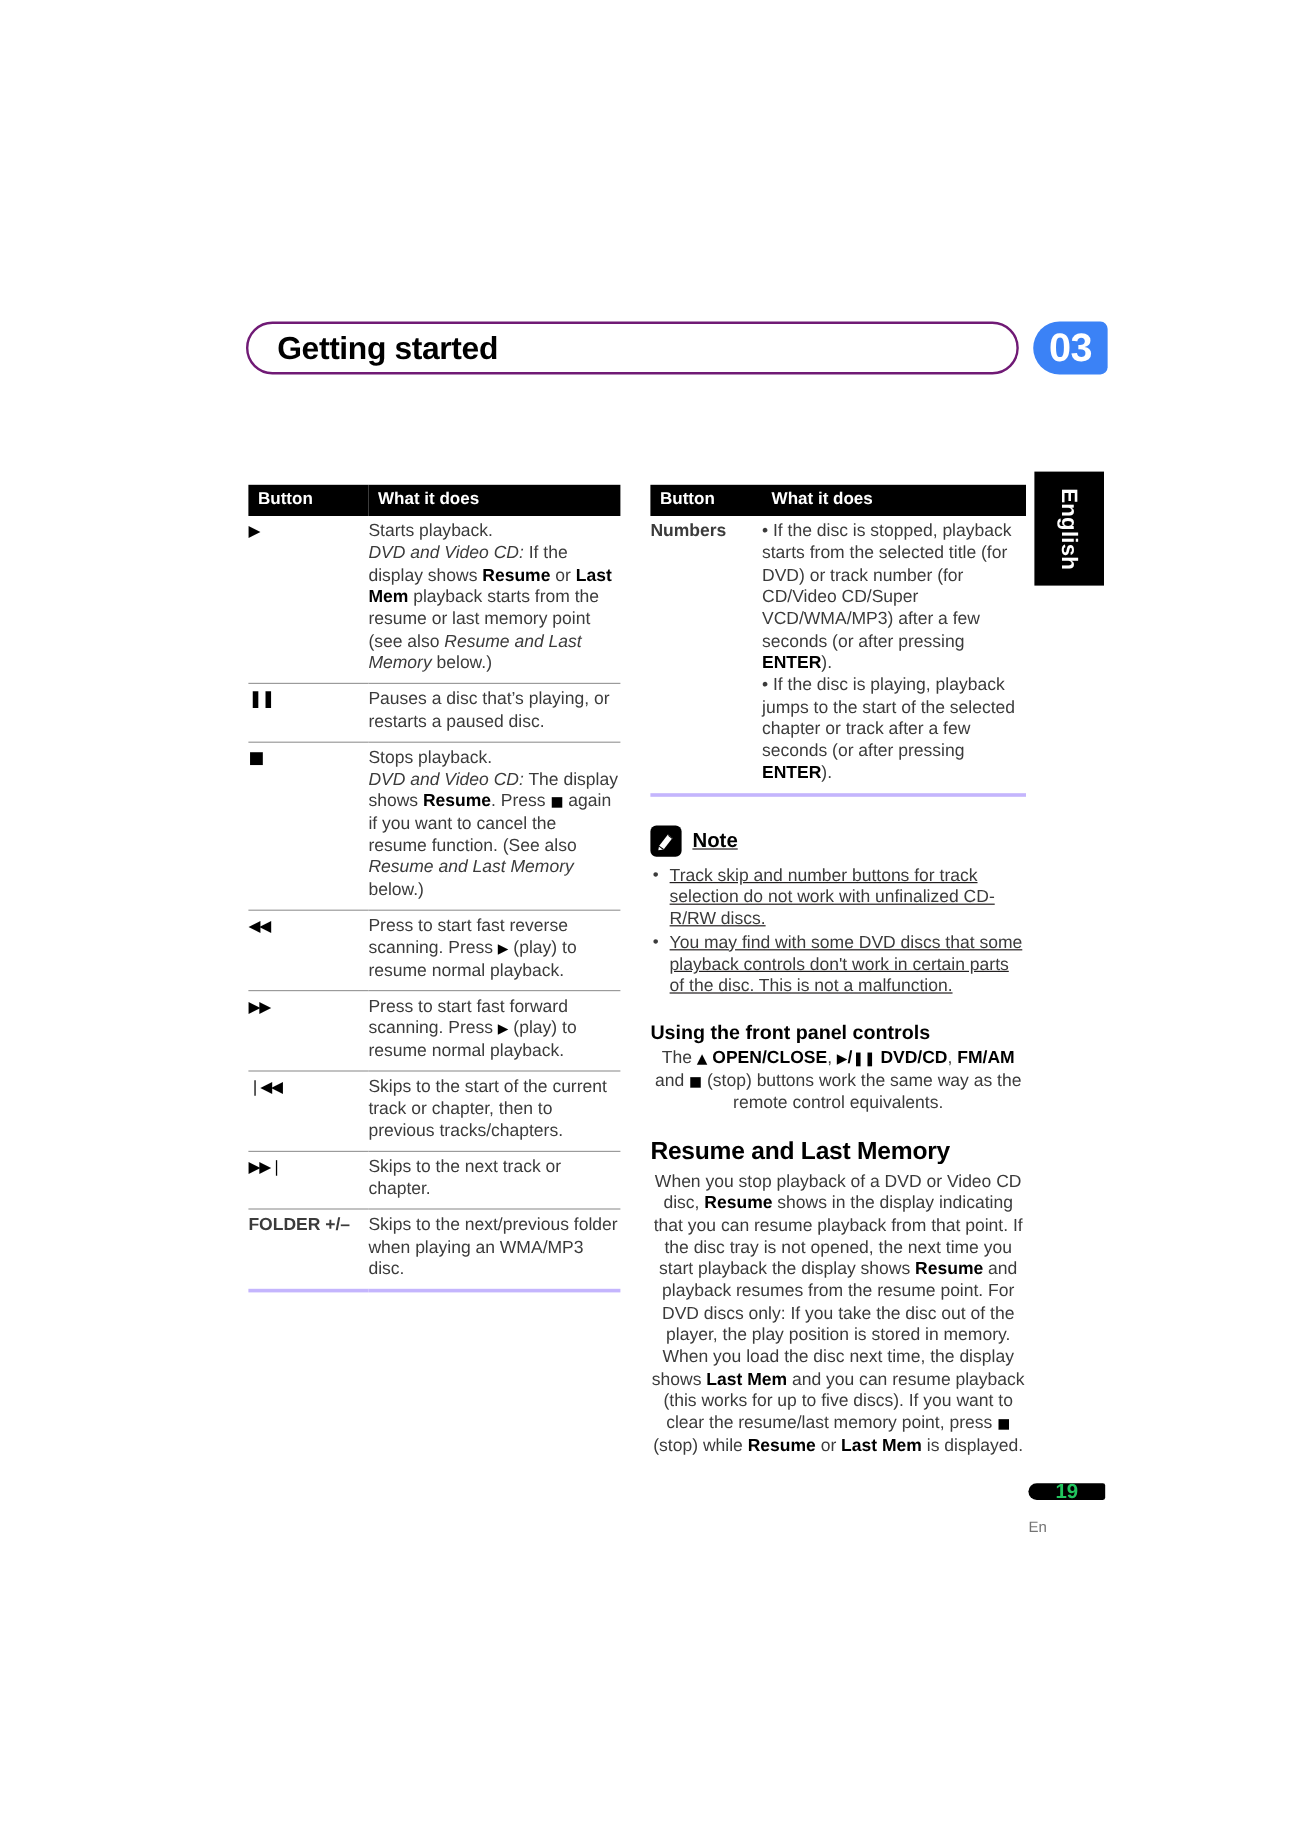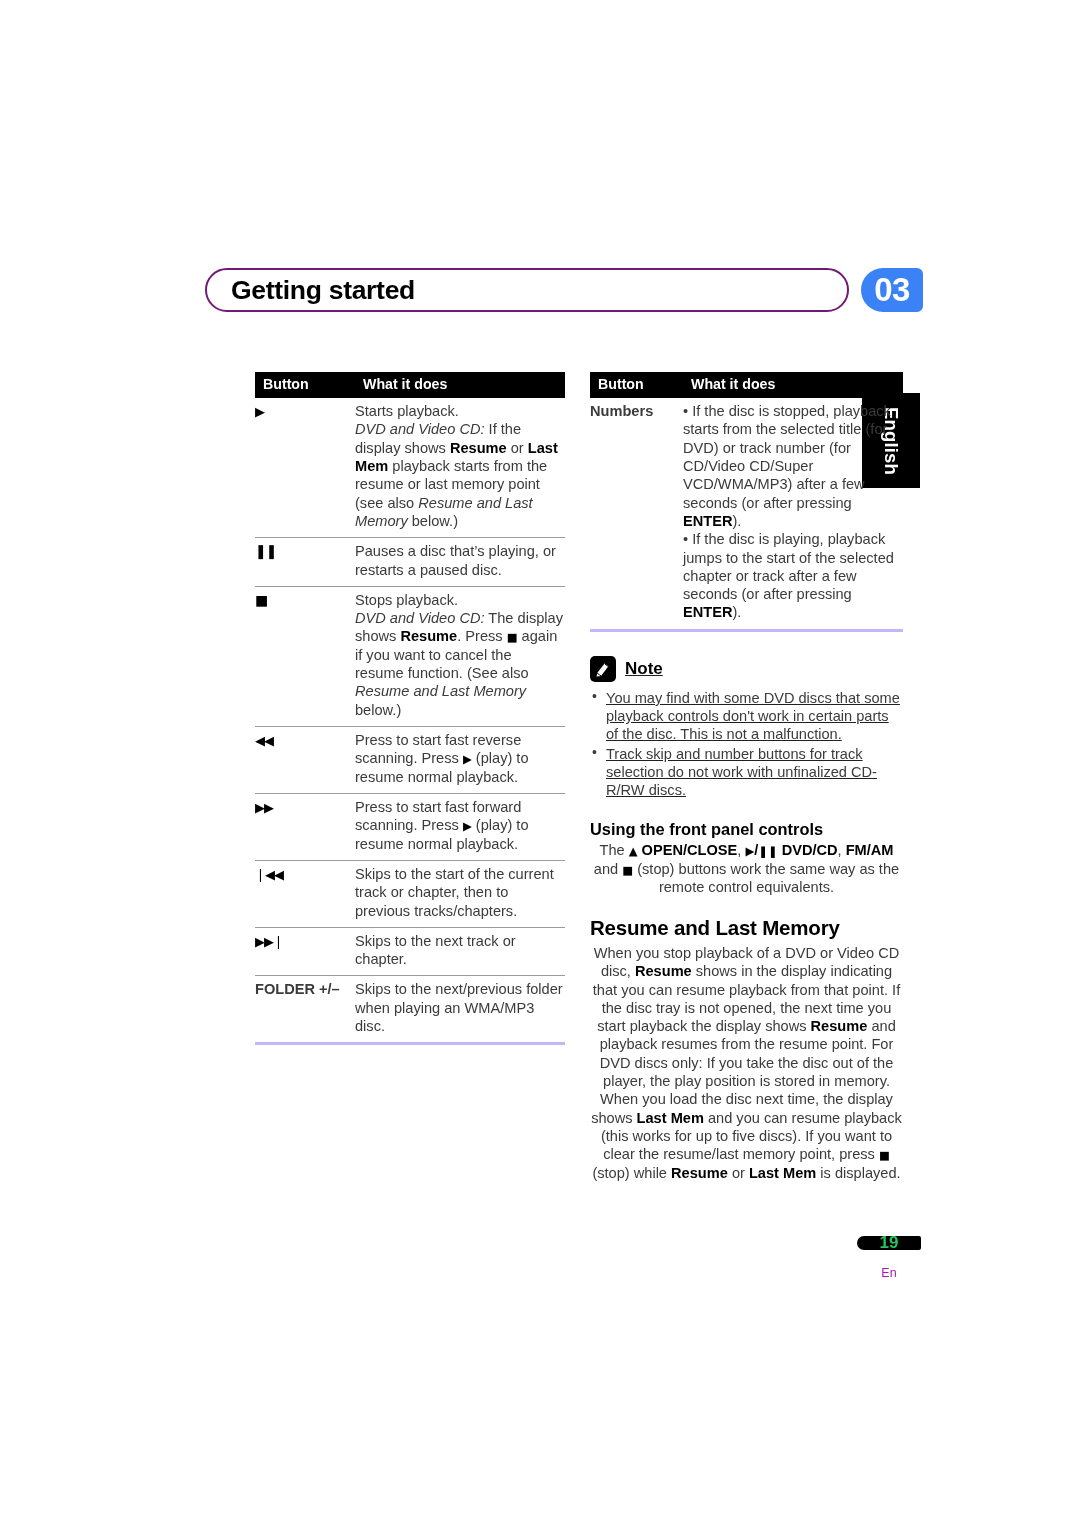--- a/index.html
+++ b/index.html
@@ -85,22 +85,21 @@
     transform: translate(-50%, -50%) rotate(90deg);
     white-space: nowrap;
     font-size: 18.5px;
     font-weight: bold;
     letter-spacing: 0.2px;
   }
 
   
   .col {
     position: absolute;
-    top: 372px;
-    margin-left: 48px;
+    top: 404px;
   }
   .col-left  { left: 207px;  width: 310px; }
   .col-right { left: 542px;  width: 313px; }
 
   
   table.btn-table {
     width: 100%;
     border-collapse: collapse;
     table-layout: fixed;
   }
@@ -228,23 +227,22 @@
     font-weight: bold;
     display: flex;
     align-items: center;
     justify-content: center;
   }
   .page-lang {
     position: absolute;
     left: 857px;
     top: 1266px;
     width: 64px;
-    text-align: center;
     font-size: 12.5px;
-    color: #a21caf;
+    color: #737373;
   }
 </style>
 </head>
 <body>
 
 <div id="page">
 
   <div class="header-row">
     <div class="header-pill">
       <div class="header-title">Getting started</div>
@@ -352,22 +350,22 @@
         <span class="note-icon">
           <svg width="18" height="18" viewBox="0 0 18 18" aria-hidden="true">
             <path d="M3.2 13.0 L10.6 3.4 L14.4 6.3 L7.0 15.9 L2.6 16.5 Z" fill="#ffffff"></path>
             <path d="M3.1 13.1 L7.0 15.9" stroke="#000000" stroke-width="0.9" fill="none"></path>
             <path d="M11.0 4.1 L14.1 6.5" stroke="#000000" stroke-width="0.9" fill="none"></path>
           </svg>
         </span>
         <span class="note-title">Note</span>
       </div>
       <ul class="bullets">
+        <li>Track skip and number buttons for track selection do not work with unfinalized CD-R/RW discs.</li>
         <li>You may find with some DVD discs that some playback controls don't work in certain parts of the disc. This is not a malfunction.</li>
-        <li>Track skip and number buttons for track selection do not work with unfinalized CD-R/RW discs.</li>
       </ul>
     </div>
 
     <div class="sec">
       <h3 class="sec-h3">Using the front panel controls</h3>
       <p class="body">
         The <b class="bd"><span class="inl-glyph">▲</span> OPEN/CLOSE</b>, <b class="bd"><span class="inl-glyph">▶</span>/<span class="inl-glyph">❚❚</span> DVD/CD</b>, <b class="bd">FM/AM</b> and <span class="inl-glyph">■</span> (stop) buttons work the same way as the remote control equivalents.
       </p>
     </div>
 

